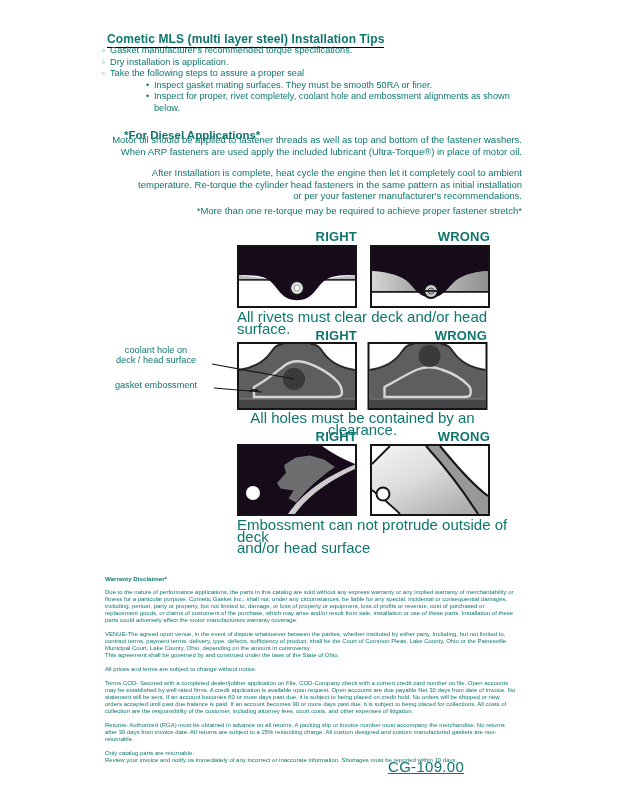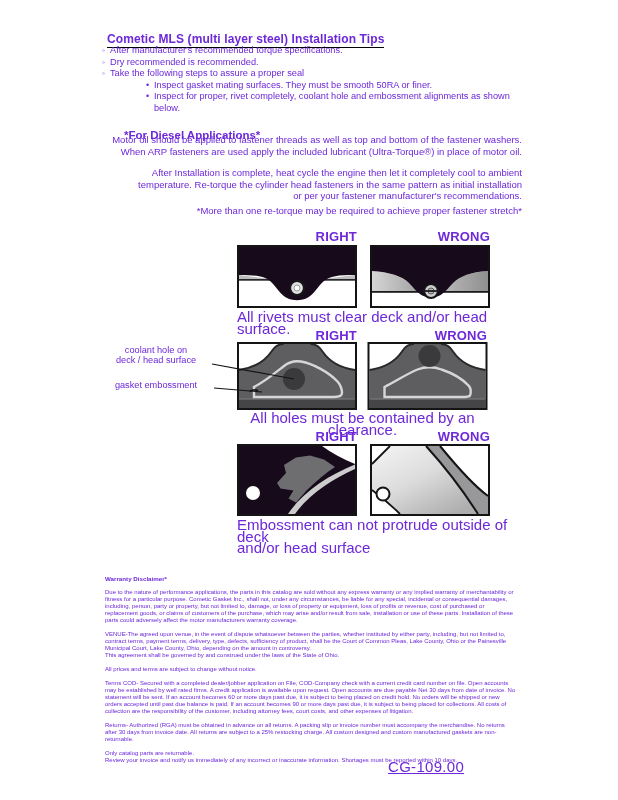--- a/index.html
+++ b/index.html
@@ -1,17 +1,17 @@
 <!DOCTYPE html>
 <html style="--panelDark: #170a1b; --gasketGray: #5e5e61; --holeGray: #3a3a3d; --lightBand: #cccccc; --patchGray: #6e6e71;"><head>
 <meta charset="utf-8">
 <style>
   html,body{margin:0;padding:0;background:#fff;}
   .page{position:relative;width:618px;height:800px;background:#fff;overflow:hidden;
-        font-family:"Liberation Sans", sans-serif;color:#6d28d9;}
+        font-family:"Liberation Sans", sans-serif;color:#0f766e;}
   .abs{position:absolute;}
   .title{left:107px;top:24px;font-size:12px;font-weight:bold;
          border-bottom:1.6px solid #000;padding-bottom:1px;letter-spacing:.1px;}
   .tips{left:102px;top:45px;width:430px;list-style:none;margin:0;padding:0;
         font-size:9.2px;line-height:11.5px;}
   .tips li{display:flex;}
   .tips .mk{width:8px;flex:0 0 8px;font-size:8px;line-height:11.5px;}
   .tips li.sub{margin-left:44px;}
   .tips li.sub .mk{font-size:9px;}
   .diesel-h{left:112px;top:117px;font-size:11.5px;font-weight:bold;margin:12px;}
@@ -29,25 +29,25 @@
 </head>
 <body>
 
 <div class="page">
 
   <h1 class="abs title">Cometic MLS (multi layer steel) Installation Tips</h1>
 
   <ul class="abs tips">
     <li>
       <span class="mk">◦</span>
-      <span>After manufacturer's recommended torque specifications.</span>
+      <span>Gasket manufacturer's recommended torque specifications.</span>
       </li>
     <li>
       <span class="mk">◦</span>
-      <span>Dry recommended is recommended.</span>
+      <span>Dry installation is application.</span>
       </li>
     <li>
       <span class="mk">◦</span>
       <span>Take the following steps to assure a proper seal</span>
       </li>
     <li class="sub">
       <span class="mk">•</span>
       <span>Inspect gasket mating surfaces.  They must be smooth 50RA or finer.</span>
       </li>
     <li class="sub">

